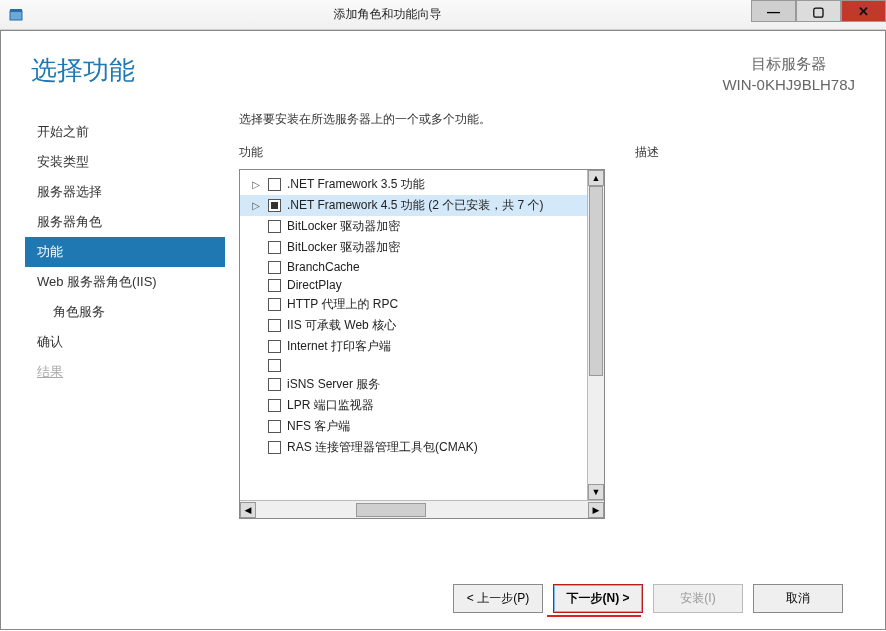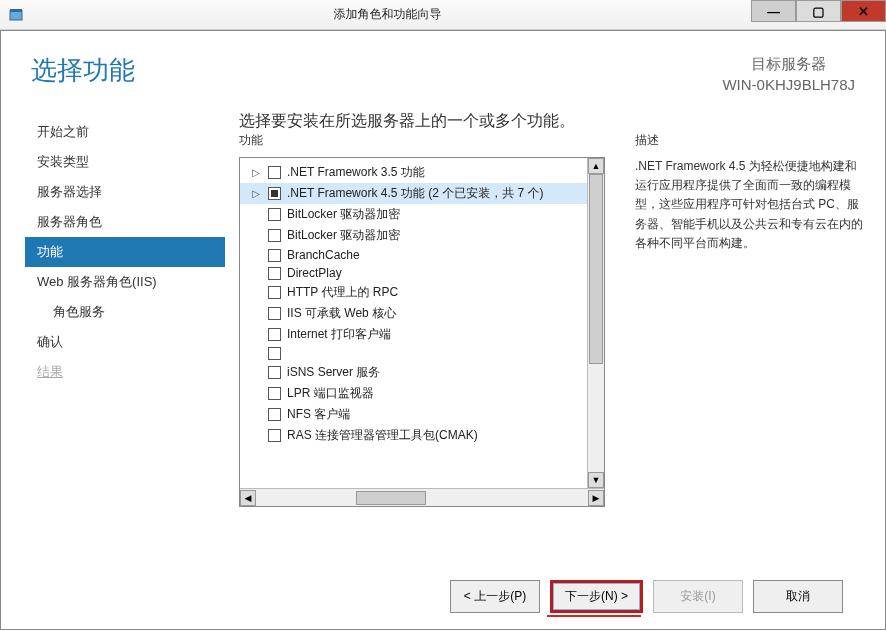--- a/index.html
+++ b/index.html
@@ -104,23 +104,23 @@
     cursor: default;
     text-decoration: underline;
   }
   .side-sub { padding-left: 28px; }
 
   .main {
     flex: 1;
     padding-left: 14px;
   }
   .instruction {
-    font-size: 16px;
+    font-size: 12px;
     color:#333;
-    margin-bottom: 0;
+    margin-bottom: 16px;
   }
   .columns {
     display:flex;
     gap: 30px;
   }
   .col-features { flex:1; }
   .col-desc { width: 230px; }
   .col-label {
     font-size:12px;
     margin-bottom: 8px;
@@ -219,21 +219,21 @@
     padding-right:42px;
   }
   .btn{
     min-width:90px;
     padding:5px 12px;
     border:1px solid #8a8a8a;
     background:#efefef;
     font-size:12px;
     cursor:pointer;
   }
-  .btn.default{ border:3px solid #b91c1c; box-shadow:0 0 0 1px #7fb8e2 inset;}
+  .btn.default{ border:1px solid #b91c1c; box-shadow:0 0 0 1px #7fb8e2 inset;font-weight:bold;}
   .btn.disabled{ color:#999; border-color:#bbb; cursor:default;}
   .red-underline{
     position:absolute;
     bottom:12px;
     width:94px;
     height:2px;
     background:#d22;
   }
   .red-underline.u1{ right:244px; }
 </style>
@@ -375,21 +375,20 @@
               <div class="track">
                 <div class="thumb"></div>
               </div>
               <div class="arrow">▶</div>
             </div>
           </div>
         </div>
 
         <div class="col-desc">
           <div class="col-label">描述</div>
-          <div class="desc-text">.NET Framework 4.5 为轻松便捷地构建和运行应用程序提供了全面而一致的编程模型，这些应用程序可针对包括台式 PC、服务器、智能手机以及公共云和专有云在内的各种不同平台而构建。</div>
         </div>
       </div>
     </div>
   </div>
 
   <div class="footer">
     <button class="btn">&lt; 上一步(P)</button>
     <button class="btn default">下一步(N) &gt;</button>
     <button class="btn disabled">安装(I)</button>
     <button class="btn">取消</button>

